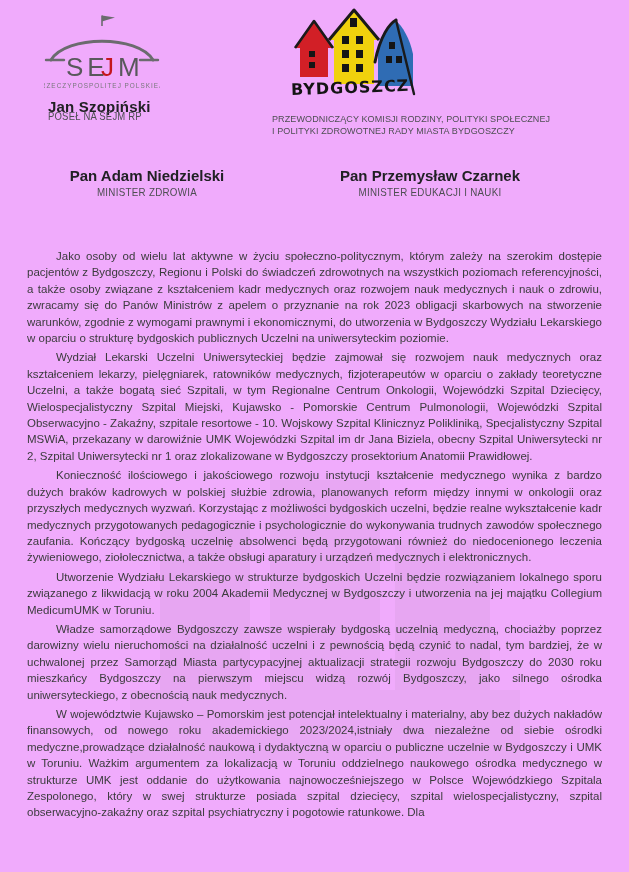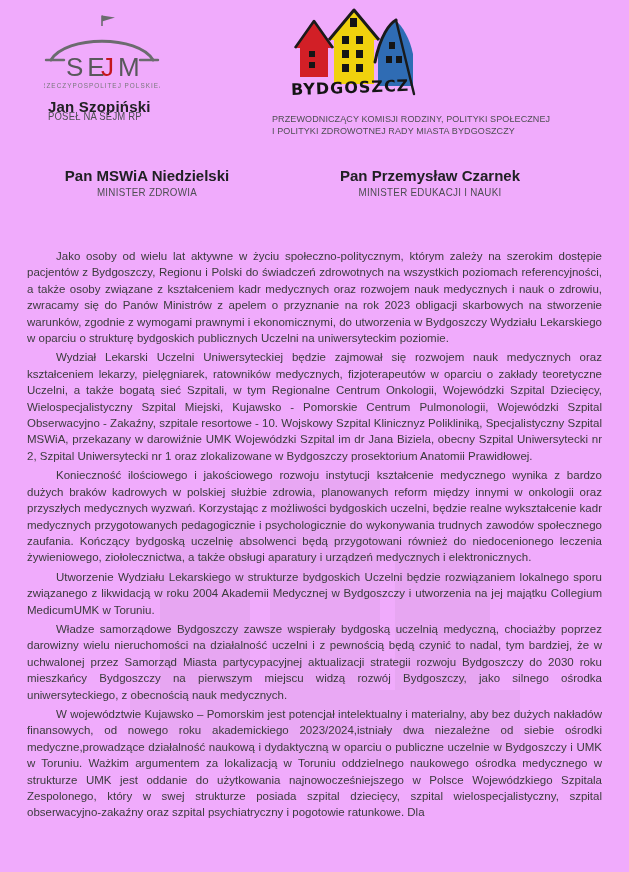--- a/index.html
+++ b/index.html
@@ -123,21 +123,21 @@
 
   <div class="sender-name-left">Jan Szopiński</div>
   <div class="sender-title-left">POSEŁ NA SEJM RP</div>
 
   <div class="sender-title-right">
     <div>PRZEWODNICZĄCY KOMISJI RODZINY, POLITYKI SPOŁECZNEJ</div>
     <div>I POLITYKI ZDROWOTNEJ RADY MIASTA BYDGOSZCZY</div>
   </div>
 
   <div class="recipient left">
-    <div class="r-name">Pan MSWiA Niedzielski</div>
+    <div class="r-name">Pan Adam Niedzielski</div>
     <div class="r-title">MINISTER ZDROWIA</div>
   </div>
   <div class="recipient right">
     <div class="r-name">Pan Przemysław Czarnek</div>
     <div class="r-title">MINISTER EDUKACJI I NAUKI</div>
   </div>
 
   <div class="letter-body">
     <p lang="pl">Jako osoby od wielu lat aktywne w życiu społeczno-politycznym, którym zależy na szerokim dostępie pacjentów z Bydgoszczy, Regionu i Polski do świadczeń zdrowotnych na wszystkich poziomach referencyjności, a także osoby związane z kształceniem kadr medycznych oraz rozwojem nauk medycznych i nauk o zdrowiu, zwracamy się do Panów Ministrów z apelem o przyznanie na rok 2023 obligacji skarbowych na stworzenie warunków, zgodnie z wymogami prawnymi i ekonomicznymi, do utworzenia w Bydgoszczy Wydziału Lekarskiego w oparciu o strukturę bydgoskich publicznych Uczelni na uniwersyteckim poziomie.</p>
     <p lang="pl">Wydział Lekarski Uczelni Uniwersyteckiej będzie zajmował się rozwojem nauk medycznych oraz kształceniem lekarzy, pielęgniarek, ratowników medycznych, fizjoterapeutów w oparciu o zakłady teoretyczne Uczelni, a także bogatą sieć Szpitali, w tym Regionalne Centrum Onkologii, Wojewódzki Szpital Dziecięcy, Wielospecjalistyczny Szpital Miejski, Kujawsko - Pomorskie Centrum Pulmonologii, Wojewódzki Szpital Obserwacyjno - Zakaźny, szpitale resortowe - 10. Wojskowy Szpital Klinicznyz Polikliniką, Specjalistyczny Szpital MSWiA, przekazany w darowiźnie UMK Wojewódzki Szpital im dr Jana Biziela, obecny Szpital Uniwersytecki nr 2, Szpital Uniwersytecki nr 1 oraz zlokalizowane w Bydgoszczy prosektorium Anatomii Prawidłowej.</p>

